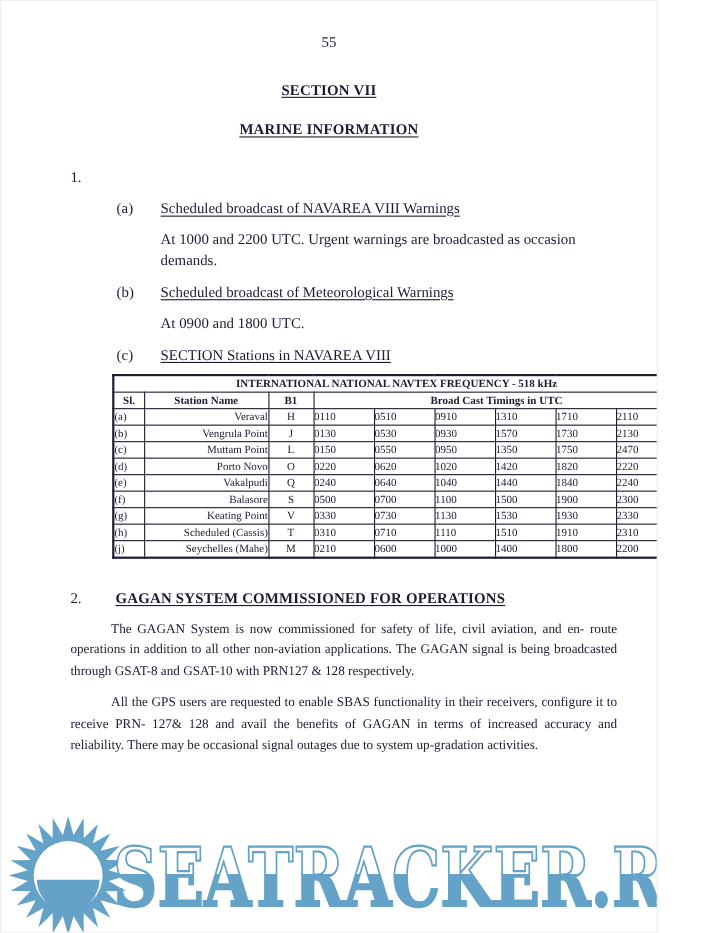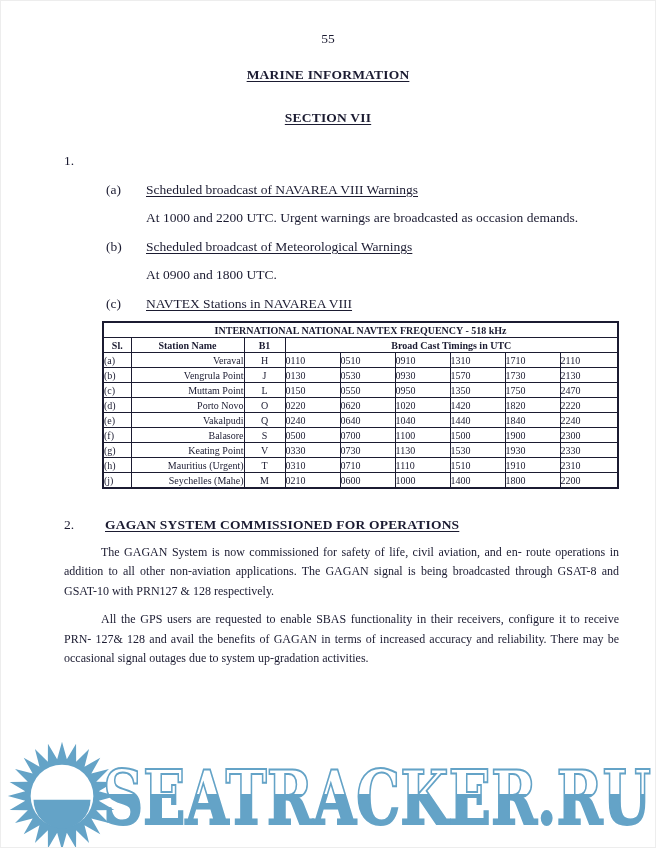--- a/index.html
+++ b/index.html
@@ -1,20 +1,20 @@
 <!DOCTYPE html>
 <html style="--wm: #64a3c7; --ink: #1b1b31;"><head>
 <meta charset="utf-8">
 <style>
   :root { --ink: #1b1b31; --wm: #64a3c7; }
   * { margin: 0; padding: 0; box-sizing: border-box; }
   html, body { background: #ffffff; }
   .page {
     position: relative;
-    width: 656px; height: 848px;
+    width: 598px; height: 848px;
     background: #ffffff;
     overflow: hidden;
     font-family: "Liberation Serif", serif;
     color: var(--ink);
     border: 1px solid #ededed;
   }
   .centered { text-align: center; }
   .page-number { padding-top: 30px; font-size: 13.5px; line-height: 16px; }
   .h-main {
     margin-top: 26px;
@@ -69,23 +69,23 @@
   .wm-sun { position: absolute; left: 0; top: 0; }
   .wm-textsvg { position: absolute; left: 96px; top: -1px; }
 </style>
 </head>
 <body>
 
 <div class="page">
 
   <div class="page-number centered">55</div>
 
+  <div class="h-main centered">SECTION VII</div>
+
   <div class="h-main h-title centered">MARINE INFORMATION</div>
-
-  <div class="h-main centered">SECTION VII</div>
 
   <div class="content">
 
     <div class="sec-head">
       <span class="sec-num">1.</span>
     </div>
 
     <div class="msi-row">
       <span class="item-label">(a)</span>
       <span class="item-title">Scheduled broadcast of NAVAREA VIII Warnings</span>
@@ -93,21 +93,21 @@
     <div class="item-body">At 1000 and 2200 UTC. Urgent warnings are broadcasted as occasion demands.</div>
 
     <div class="msi-row">
       <span class="item-label">(b)</span>
       <span class="item-title">Scheduled broadcast of Meteorological Warnings</span>
     </div>
     <div class="item-body">At 0900 and 1800 UTC.</div>
 
     <div class="msi-row">
       <span class="item-label">(c)</span>
-      <span class="item-title">NAVTEX Stations in NAVAREA VIII</span>
+      <span class="item-title">SECTION Stations in NAVAREA VIII</span>
     </div>
 
     <table class="navtex">
       <colgroup>
         <col style="width:28px">
           <col style="width:113px">
           <col style="width:41px">
         <col style="width:55px">
           <col style="width:55px">
           <col style="width:55px">
@@ -199,21 +199,21 @@
             <td class="c-b1">V</td>
             <td class="c-time">0330</td>
             <td class="c-time">0730</td>
             <td class="c-time">1130</td>
             <td class="c-time">1530</td>
             <td class="c-time">1930</td>
             <td class="c-time">2330</td>
           </tr>
           <tr>
             <td class="c-sl">(h)</td>
-            <td class="c-station">Mauritius (Urgent)</td>
+            <td class="c-station">Scheduled (Cassis)</td>
             <td class="c-b1">T</td>
             <td class="c-time">0310</td>
             <td class="c-time">0710</td>
             <td class="c-time">1110</td>
             <td class="c-time">1510</td>
             <td class="c-time">1910</td>
             <td class="c-time">2310</td>
           </tr>
           <tr>
             <td class="c-sl">(j)</td>

